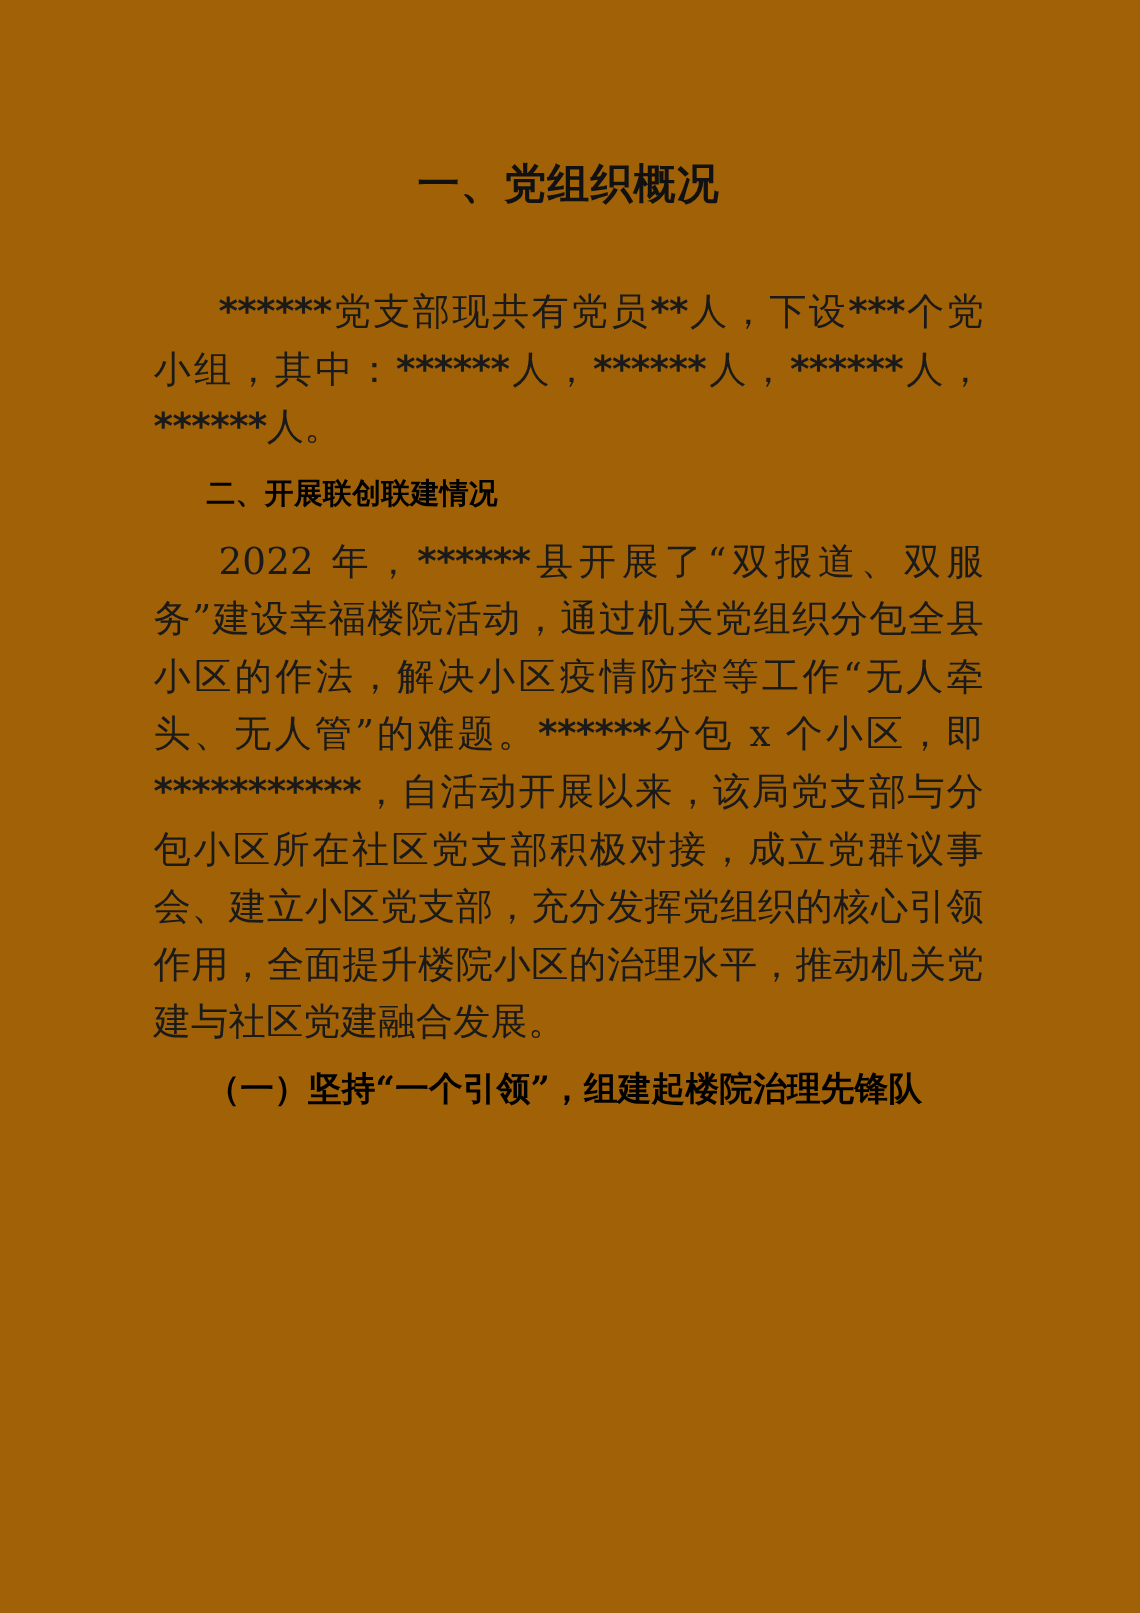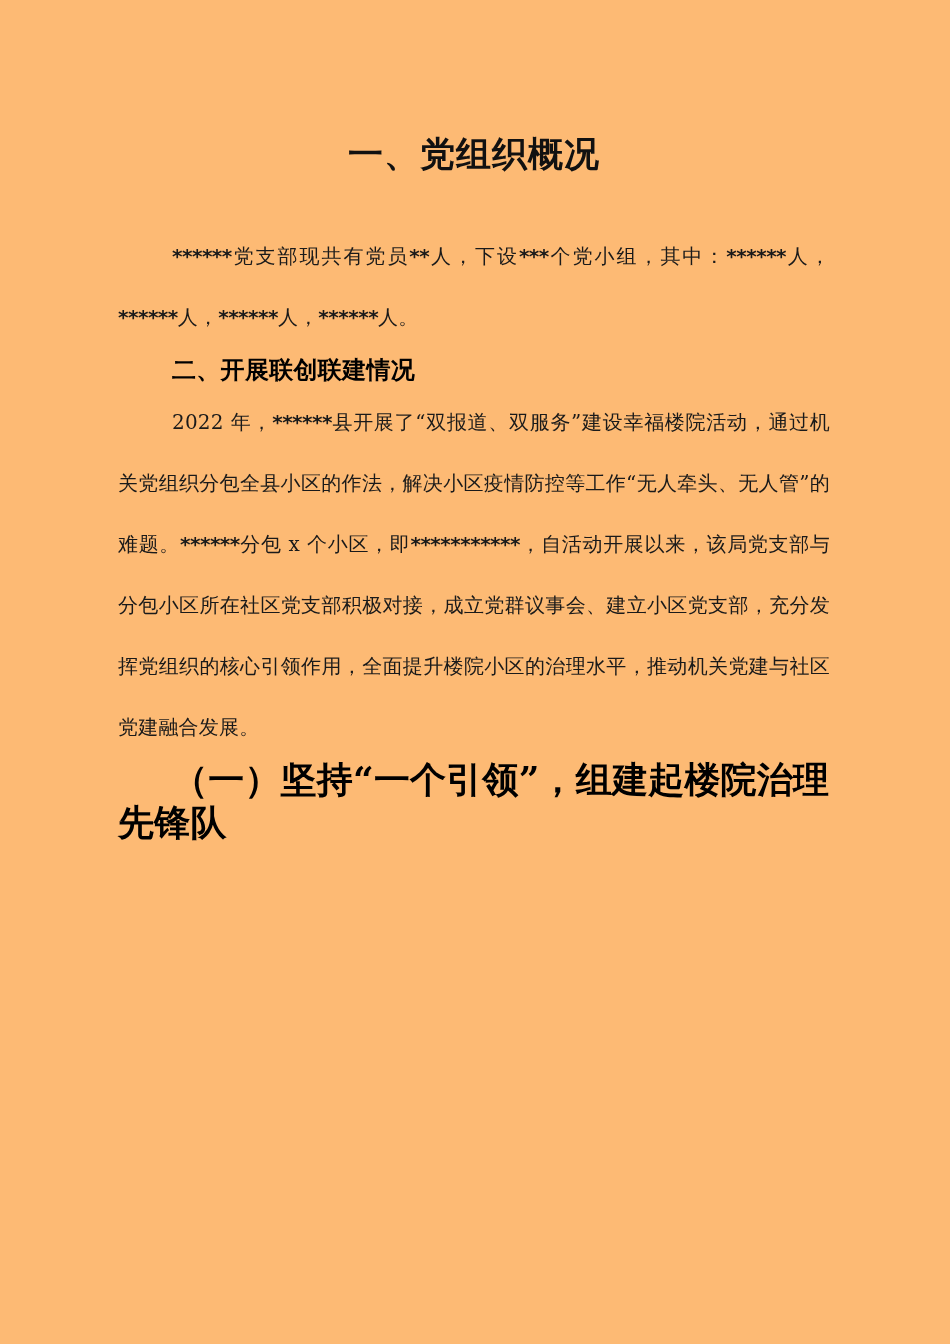--- a/index.html
+++ b/index.html
@@ -13,21 +13,21 @@
     height: 1344px;
     overflow: hidden;
     font-family: "DejaVu Serif", "Liberation Serif", serif;
     color: #000000;
     -webkit-font-smoothing: antialiased;
   }
   .page {
     position: relative;
     width: 950px;
     height: 1344px;
-    background: #fdba74;
+    background: #a16207;
     box-sizing: border-box;
   }
   .content {
     position: absolute;
     left: 118px;
     top: 0;
     width: 712px;
   }
 
   
@@ -41,24 +41,24 @@
     line-height: 52px;
     letter-spacing: 1px;
     color: #111111;
   }
 
   
   .title-gap { height: 46px; }
 
   
   .body-para {
-    margin: 0;
+    margin: 10px;
     font-family: "DejaVu Serif", "Liberation Serif", serif;
-    font-size: 20px;
-    line-height: 61px;
+    font-size: 31px;
+    line-height: 48px;
     text-align: justify;
     text-justify: inter-ideograph;
     text-indent: 54px;
     color: #1a1a1a;
     letter-spacing: 0.2px;
   }
 
   
   .section-heading {
     margin: 0;
@@ -69,21 +69,21 @@
     text-indent: 54px;
     color: #000000;
     letter-spacing: 0.3px;
   }
 
   
   .sub-heading {
     margin: 0;
     font-family: "DejaVu Serif", "Liberation Serif", serif;
     font-weight: 700;
-    font-size: 36px;
+    font-size: 28px;
     line-height: 43.5px;
     text-indent: 54px;
     color: #000000;
     letter-spacing: 0.2px;
   }
 
   
   .ast { font-family: "DejaVu Sans", "Liberation Sans", sans-serif; font-weight: 700; letter-spacing: -0.5px; }
 </style>
 </head>

